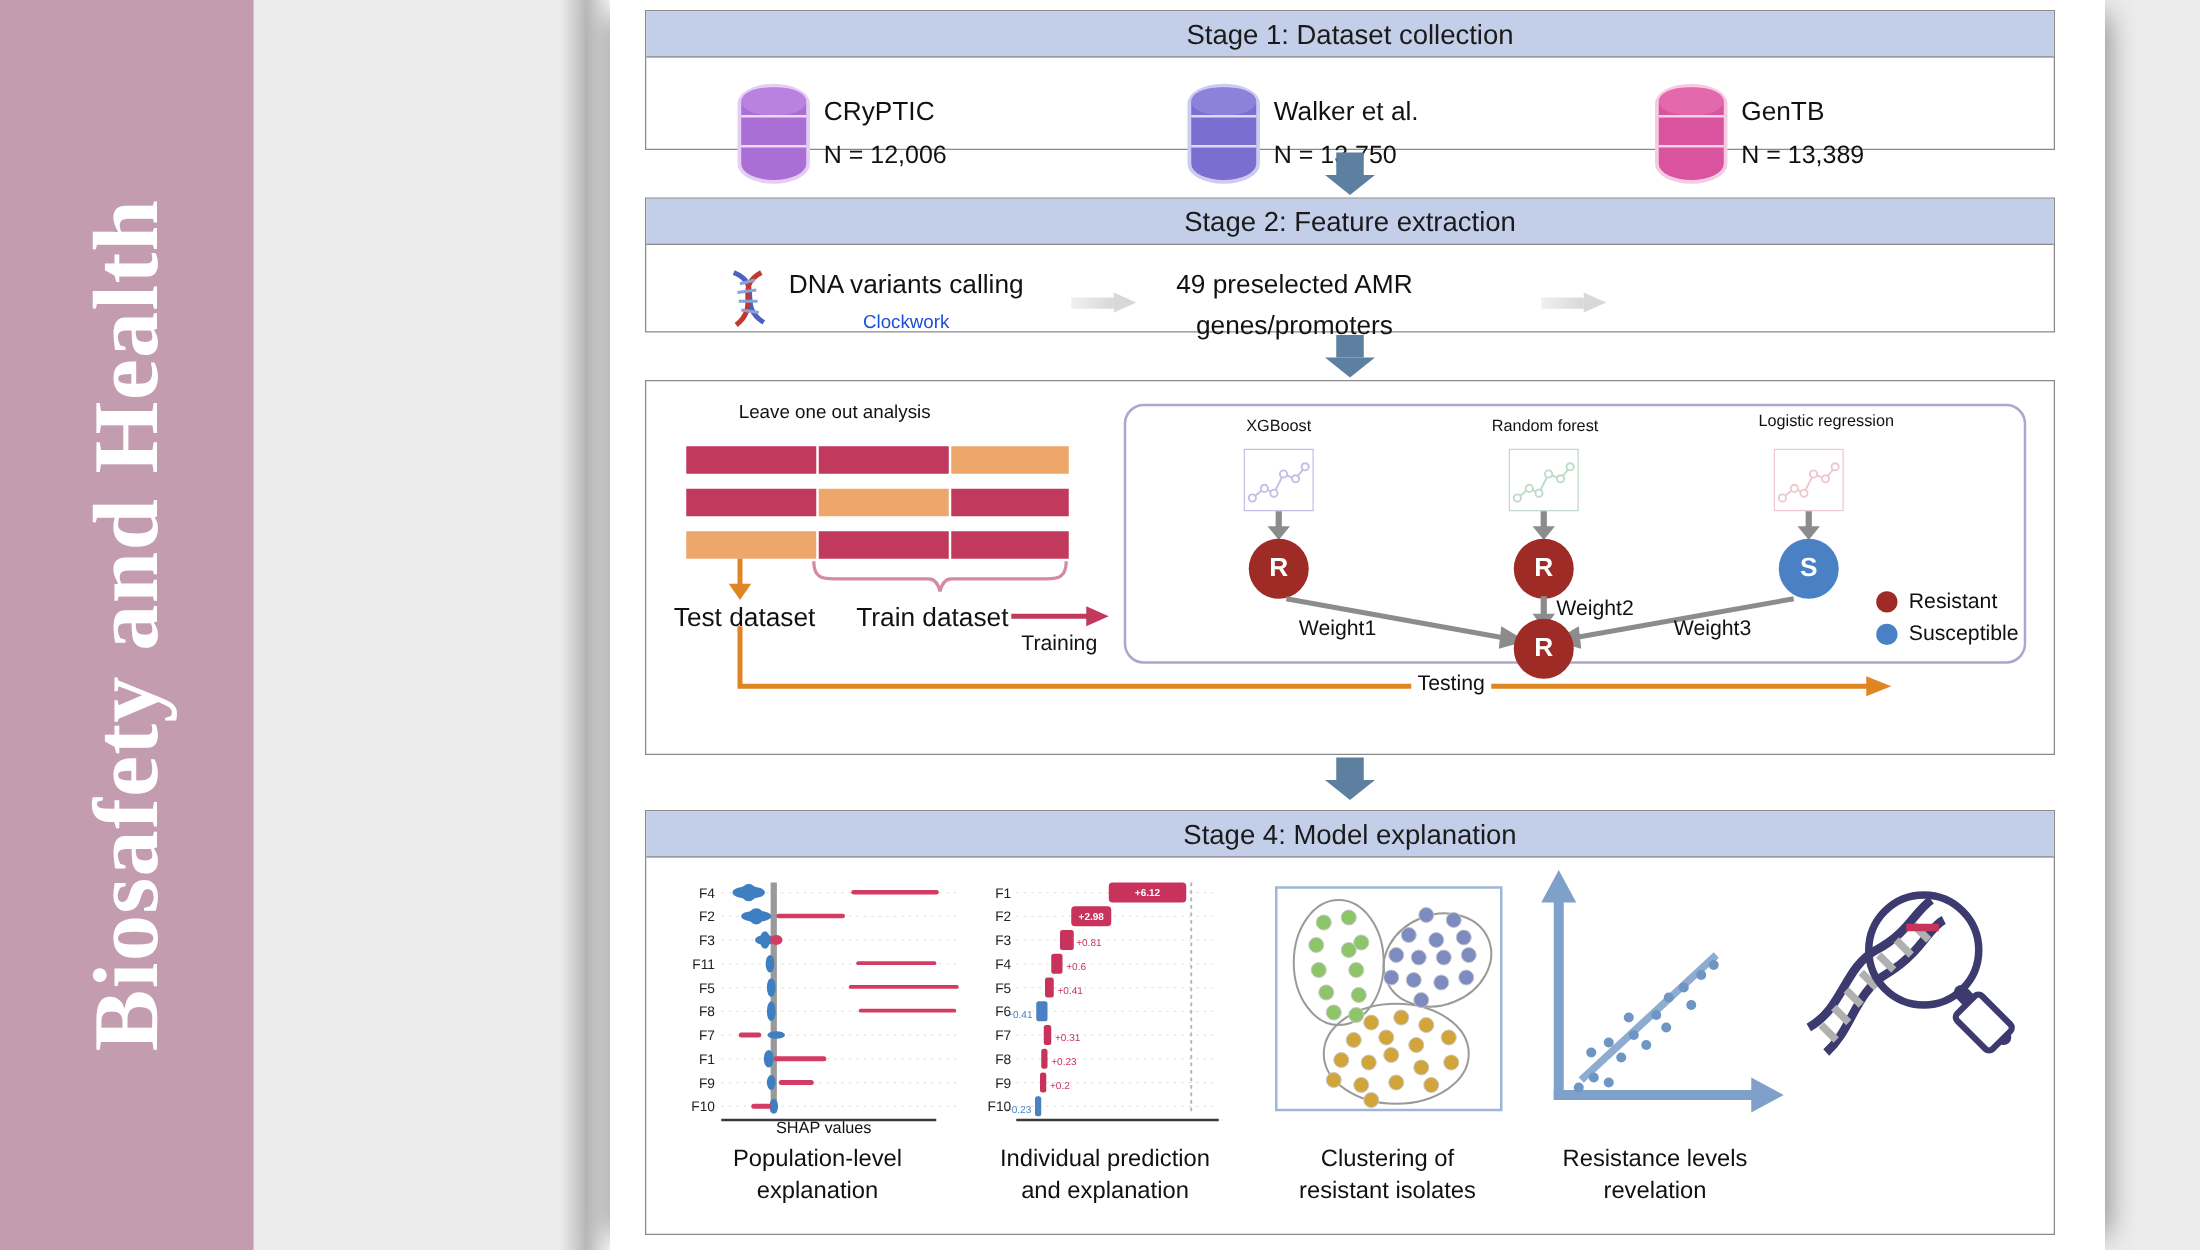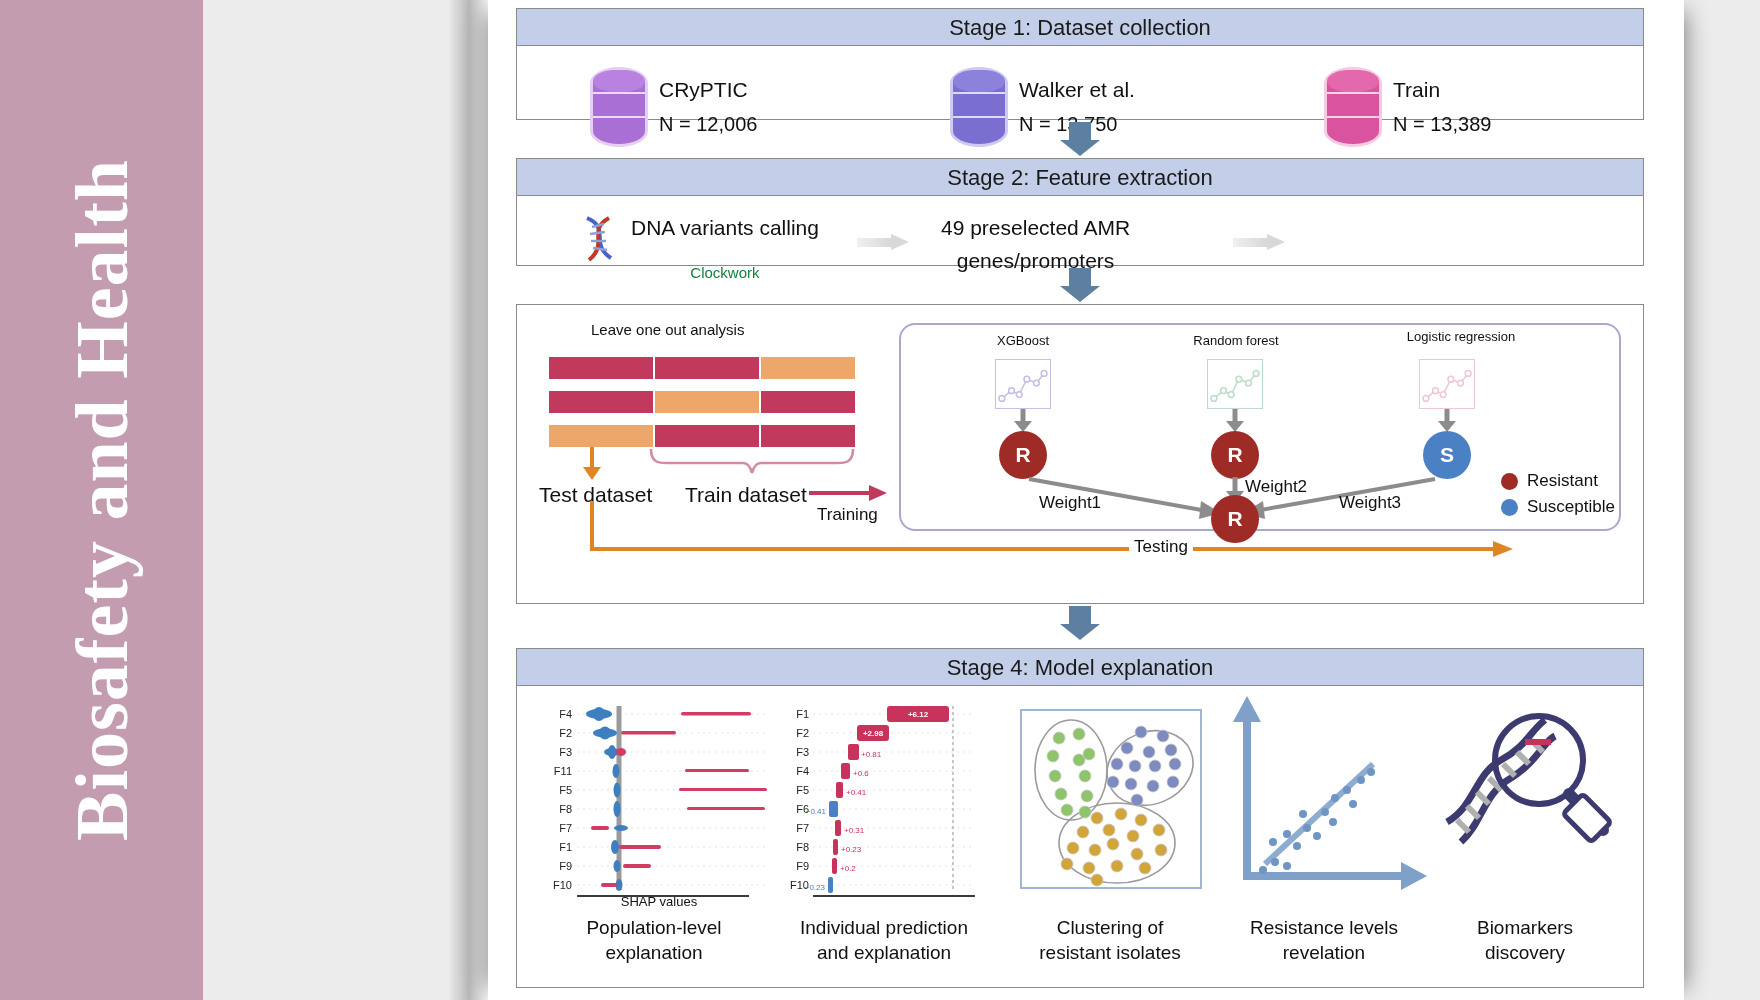--- a/index.html
+++ b/index.html
@@ -60,21 +60,21 @@
   
   .ds { position:absolute; top:24px; display:flex; align-items:center; gap:14px; }
   .cyl { width:52px; height:74px; position:relative; }
   .cyl .body { position:absolute; inset:0; border-radius:26px/13px; }
   .cyl .band { position:absolute; left:0; right:0; height:2px; background:rgba(255,255,255,.75); }
   .dslabel { font-size:21px; color:#111; line-height:1.35; }
   .dslabel .n { display:block; font-size:20px; margin-top:6px; }
   
   .s2item { position:absolute; top:18px; }
   .s2txt { font-size:21px; color:#111; line-height:1.3; text-align:left; }
-  .s2sub { font-size:15px; color:#15803d; text-align:center; margin-top:23px;}
+  .s2sub { font-size:15px; color:#1d4ed8; text-align:center; margin-top:8px;}
   .greyarrow { position:absolute; width:52px; height:16px; }
   .greyarrow .gs { position:absolute; left:0; top:4px; width:34px; height:9px;
      background:linear-gradient(to right,#f0f0f0,#d8d8d8); }
   .greyarrow .gh { position:absolute; right:0; top:0; width:0;height:0;
      border-top:8px solid transparent;border-bottom:8px solid transparent;
      border-left:18px solid #d8d8d8; }
   
   .loo-title { position:absolute; font-size:15px; color:#111; }
   .foldrow { position:absolute; height:22px; }
   .fold { position:absolute; top:0; height:22px; }
@@ -142,21 +142,21 @@
         </div>
 
         <div class="ds" style="left:810px;">
           <div class="cyl">
             <div class="body" style="background:#d9539e; box-shadow:0 0 0 3px #f5cbe3;"></div>
             <div class="band" style="top:22px;"></div>
               <div class="band" style="top:46px;"></div>
             <div style="position:absolute;left:0;right:0;top:0;height:22px;border-radius:26px/13px;background:#e368ac;"></div>
           </div>
           <div class="dslabel">
-            <span>Train</span>
+            <span>GenTB</span>
             <span class="n">N = 13,389</span>
           </div>
         </div>
       </div>
     </div>
 
     <div class="bigarrow" style="left:572px; top:122px;">
       <div class="shaft"></div>
         <div class="head"></div>
     </div>
@@ -587,21 +587,17 @@
           <div>and explanation</div>
         </div>
         <div class="s4cap" style="left:702px; top:230px; width:210px;">
           <div>Resistance levels</div>
           <div>revelation</div>
         </div>
         <div class="s4cap" style="left:488px; top:230px; width:210px;">
           <div>Clustering of</div>
           <div>resistant isolates</div>
         </div>
-        <div class="s4cap" style="left:908px; top:230px; width:200px;">
-          <div>Biomarkers</div>
-          <div>discovery</div>
-        </div>
       </div>
     </div>
 
   </div>
 </div>
 
 </body></html>

